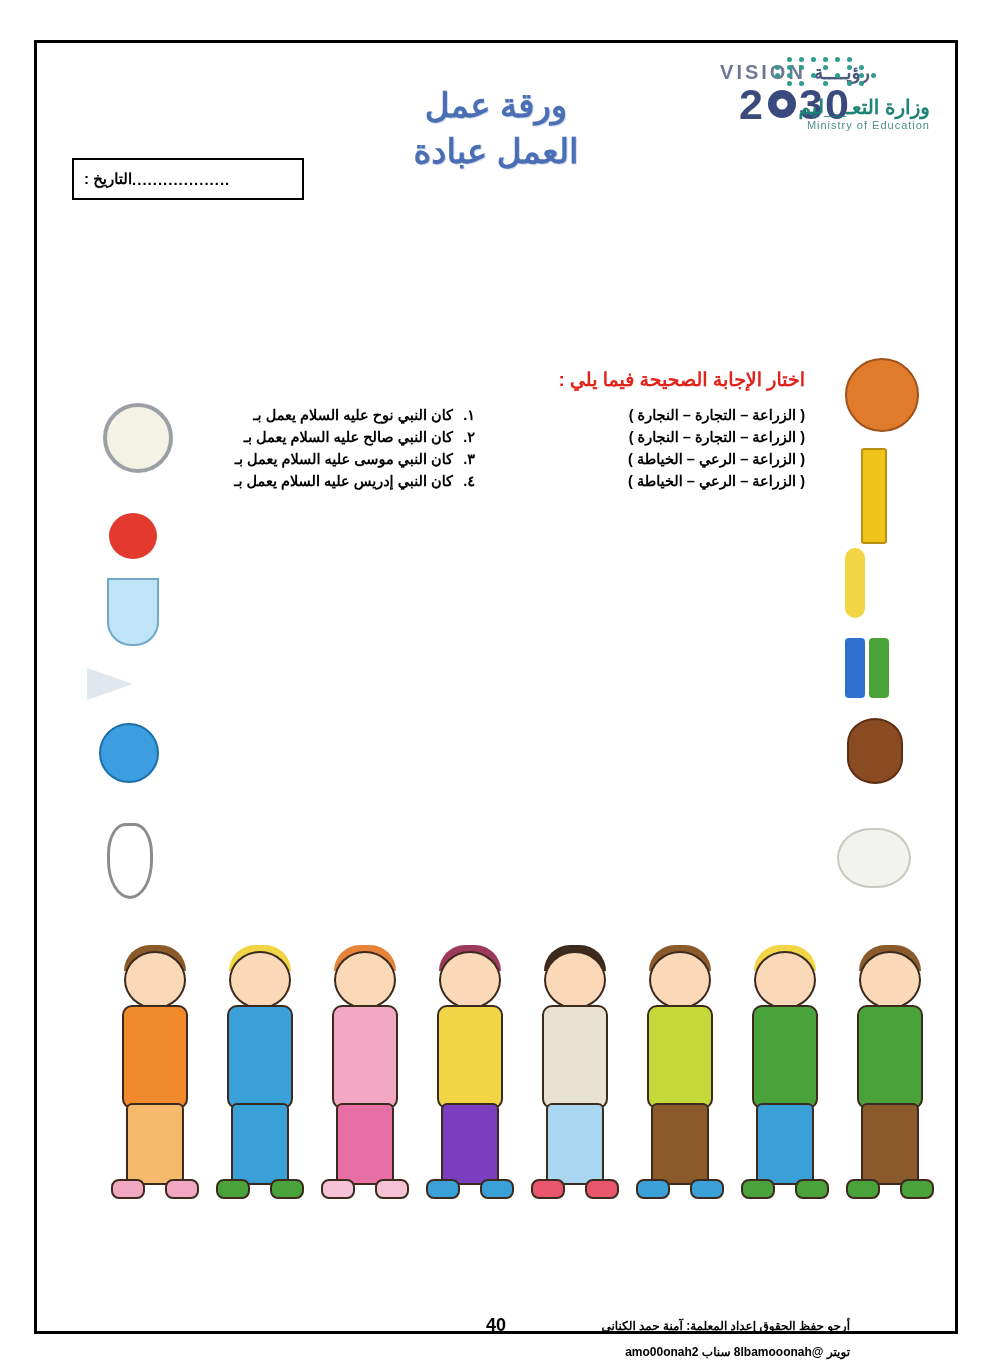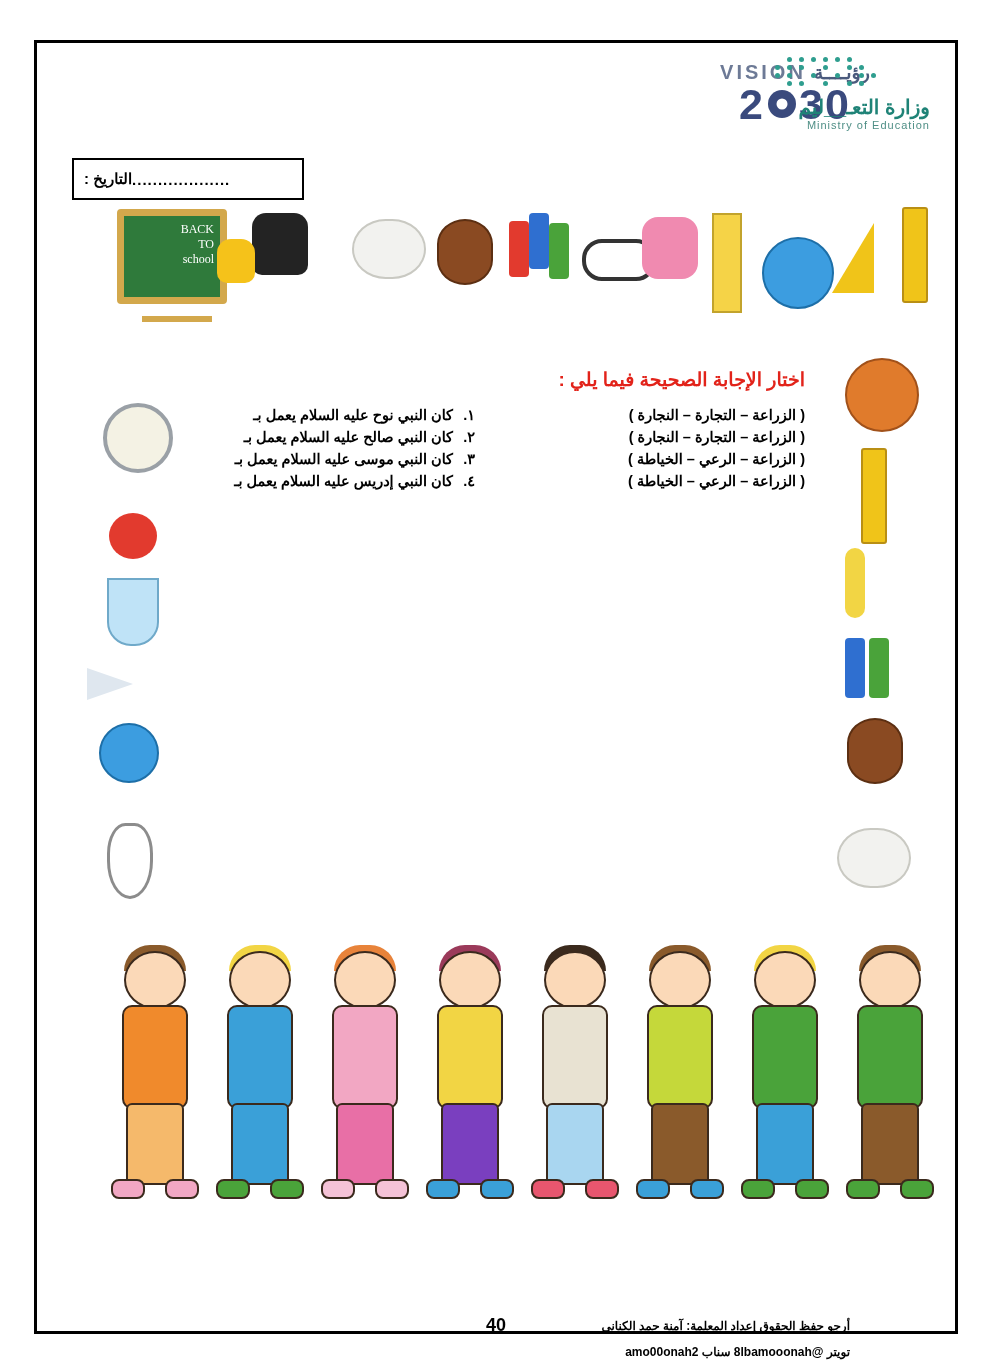--- a/index.html
+++ b/index.html
@@ -201,43 +201,31 @@
         <span class="moe-dot" style="left:72px;top:26px"></span>
         <span class="moe-dot" style="left:84px;top:26px"></span>
         <span class="moe-dot" style="left:108px;top:26px"></span>
         <span class="moe-dot" style="left:132px;top:26px"></span>
         <span class="moe-dot" style="left:144px;top:26px"></span>
       </div>
       <div class="moe-txt-ar">وزارة التعـ__ليم</div>
       <div class="moe-txt-en">Ministry of Education</div>
     </div>
 
+    <div class="title">
+      <div>ورقة عمل</div>
+      <div>العمل عبادة</div>
+    </div>
 
     <div class="date-box">
       <span class="date-dots">...................</span>
       <span>التاريخ :</span>
     </div>
   </div>
 
-  <div class="top-strip">
-    <div class="board">BACK<br>TO<br>school</div>
-    <div class="bag" style="left:195px;top:12px"></div>
-    <div class="bag small" style="left:160px;top:38px"></div>
-    <div class="palette" style="left:295px;top:18px"></div>
-    <div class="ball" style="left:380px;top:18px"></div>
-    <div class="crayon" style="left:452px;top:20px;background:#e23a2e"></div>
-    <div class="crayon" style="left:472px;top:12px;background:#2f6fd0"></div>
-    <div class="crayon" style="left:492px;top:22px;background:#4aa33a"></div>
-    <div class="glasses" style="left:525px;top:38px"></div>
-    <div class="bag" style="left:585px;top:16px;background:#f08ab0;border-radius:16px"></div>
-    <div class="ruler" style="left:655px;top:12px"></div>
-    <div class="globe" style="left:705px;top:36px"></div>
-    <div class="tri" style="left:775px;top:22px"></div>
-    <div class="pencil" style="left:845px;top:6px"></div>
-  </div>
 
   <div class="left-strip">
     <div class="clock" style="left:36px;top:80px"></div>
     <div class="apple" style="left:42px;top:190px"></div>
     <div class="flask" style="left:40px;top:255px"></div>
     <div class="plane" style="left:20px;top:345px"></div>
     <div class="globe" style="left:32px;top:400px;width:56px;height:56px"></div>
     <div class="scissors" style="left:40px;top:500px"></div>
   </div>
 

